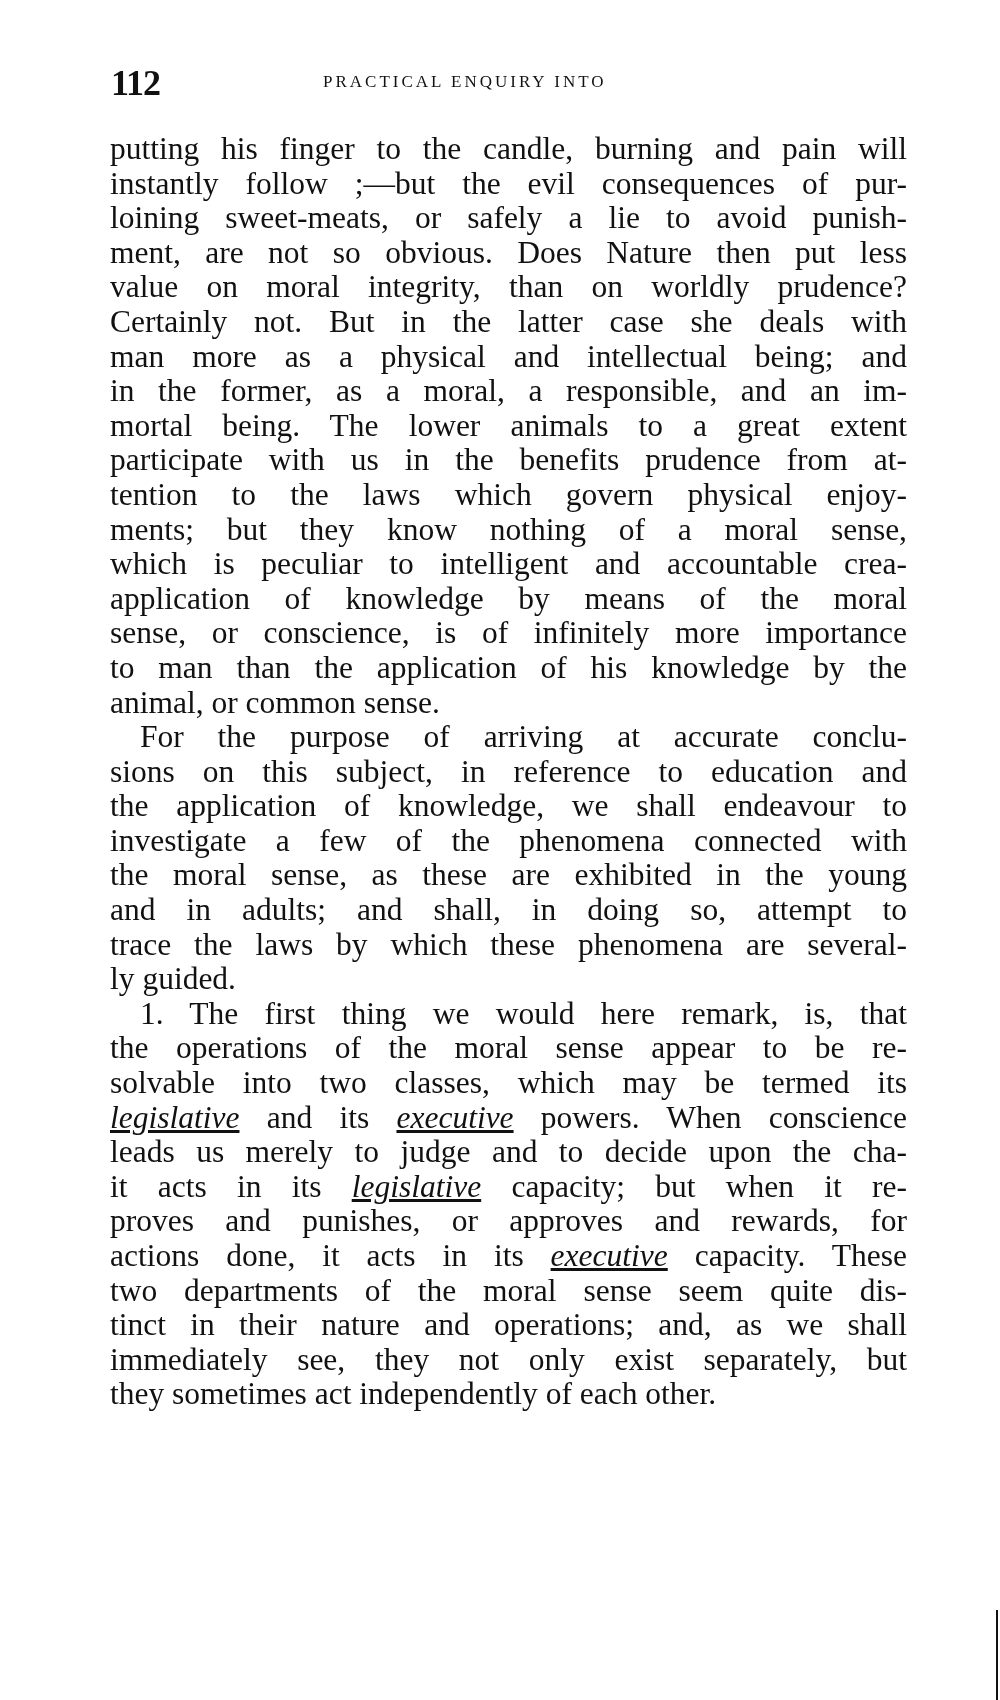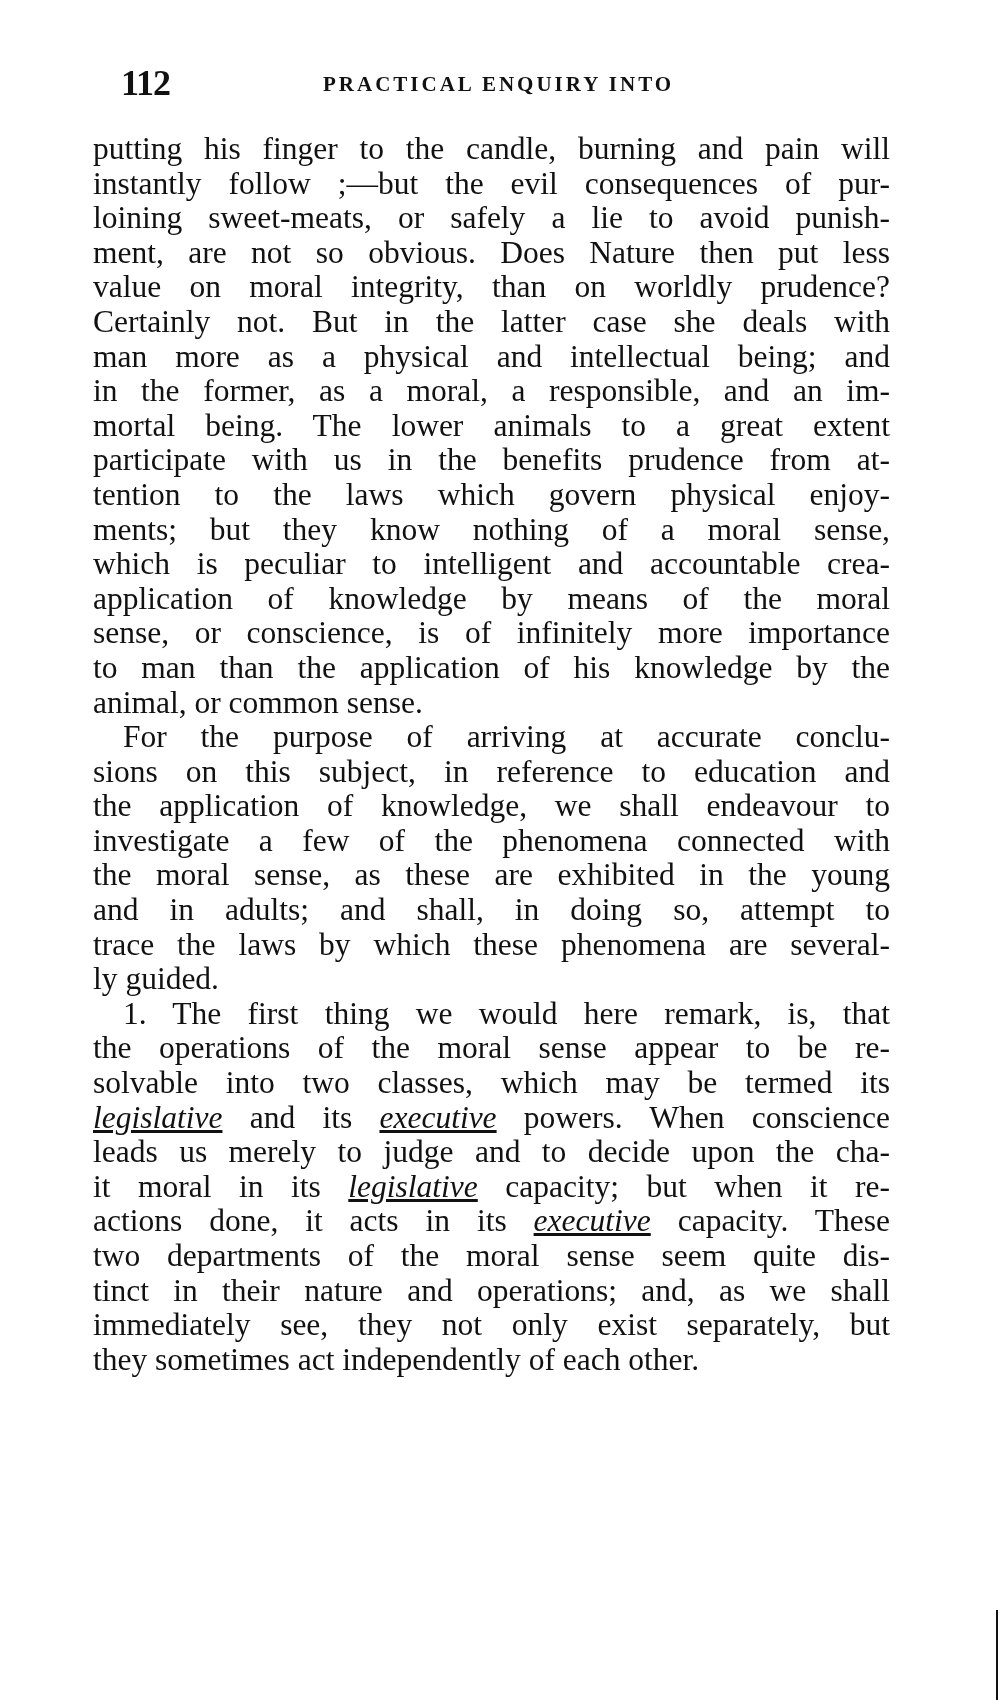--- a/index.html
+++ b/index.html
@@ -4,28 +4,28 @@
   <style>
     html, body { margin: 0; padding: 0; background: #ffffff; }
     body {
       width: 1000px; height: 1700px; position: relative; overflow: hidden;
       font-family: "Liberation Serif", "DejaVu Serif", serif; color: #111111;
     }
     .page-header {
       position: absolute; left: 103px; top: 62px; width: 800px; height: 40px;
     }
     .page-number {
-      position: absolute; left: 18px; top: 0; font-size: 36px; font-weight: bold; letter-spacing: -1px;
+      position: absolute; left: 8px; top: 0; font-size: 36px; font-weight: bold; letter-spacing: -1px;
     }
     .running-head {
-      position: absolute; left: 220px; top: 10px; font-size: 21px; font-weight: bold;
+      position: absolute; left: 220px; top: 10px; font-size: 17px; font-weight: normal;
       letter-spacing: 3px; font-variant: small-caps; text-transform: uppercase;
     }
     .body-text {
-      position: absolute; left: 93px; top: 132px; width: 797px;
+      position: absolute; left: 110px; top: 132px; width: 797px;
     }
     .line {
       font-size: 31.5px; line-height: 34.6px; height: 34.6px; white-space: nowrap;
       text-align: justify; text-align-last: justify; display: block;
     }
     .line.last { text-align-last: left; }
     .line.indent { padding-left: 30px; }
     .line i { font-style: italic; text-decoration: underline; }
     .edge-line {
       position: absolute; left: 996px; top: 1610px; width: 2px; height: 90px; background: #111;
@@ -63,21 +63,22 @@
     <div class="line">investigate a few of the phenomena connected with</div>
     <div class="line">the moral sense, as these are exhibited in the young</div>
     <div class="line">and in adults; and shall, in doing so, attempt to</div>
     <div class="line">trace the laws by which these phenomena are several-</div>
     <div class="line last">ly guided.</div>
     <div class="line indent">1. The first thing we would here remark, is, that</div>
     <div class="line">the operations of the moral sense appear to be re-</div>
     <div class="line">solvable into two classes, which may be termed its</div>
     <div class="line"><i>legislative</i><span> and its </span><i>executive</i><span> powers.  When conscience</span></div>
     <div class="line">leads us merely to judge and to decide upon the cha-</div>
-    <div class="line"><span>it moral in its </span><i>legislative</i><span> capacity; but when it re-</span></div>
+    <div class="line"><span>it acts in its </span><i>legislative</i><span> capacity; but when it re-</span></div>
+    <div class="line">proves and punishes, or approves and rewards, for</div>
     <div class="line"><span>actions done, it acts in its </span><i>executive</i><span> capacity.  These</span></div>
     <div class="line">two departments of the moral sense seem quite dis-</div>
     <div class="line">tinct in their nature and operations; and, as we shall</div>
     <div class="line">immediately see, they not only exist separately, but</div>
     <div class="line last">they sometimes act independently of each other.</div>
   </div>
 
 <div class="edge-line"></div>
 
 </body></html>

